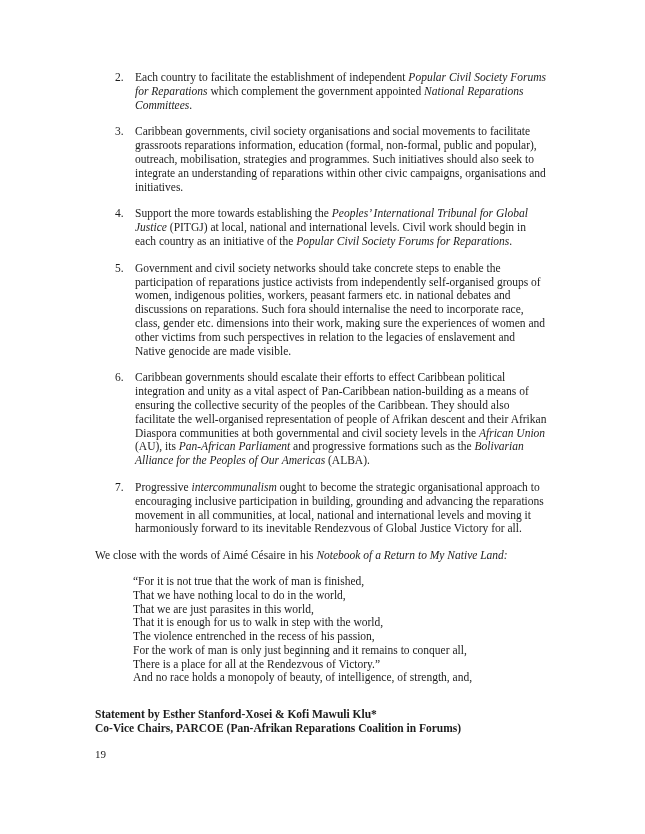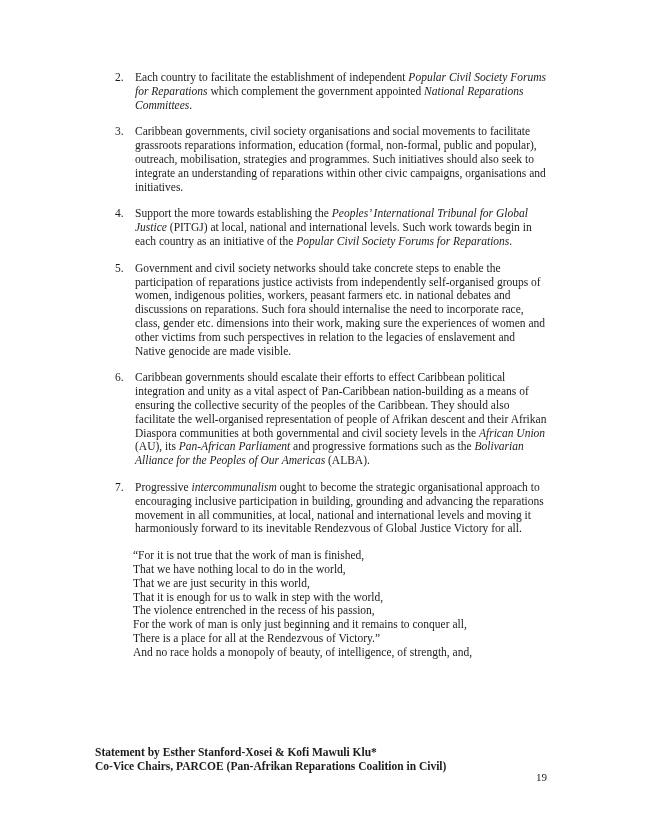--- a/index.html
+++ b/index.html
@@ -33,30 +33,30 @@
     flex: 1;
     max-width: 412px;
     font-family: Liberation Serif, serif;
   }
   .closing { margin: 2px 0 12px 0; }
   .quote { margin: 0 0 16px 38px; }
   .quote-line { white-space: nowrap; }
   .signature {
     position: absolute;
     left: 95px;
-    top: 746px;
+    top: 708px;
     font-weight: 700;
     width: 500px;
   }
   .page-number {
     position: absolute;
     left: 95px;
-    top: 771px;
+    top: 748px;
     width: 452px;
-    text-align: right;
+    text-align: left;
     font-size: 11px;
   }
   .i { font-style: italic; }
 </style>
 </head>
 <body>
 
 <div class="page">
   <div class="content">
 
@@ -67,60 +67,61 @@
           <span class="body"><span>Each country to facilitate the establishment of independent </span><span class="i">Popular Civil Society Forums for Reparations</span><span> which complement the government appointed </span><span class="i">National Reparations Committees</span><span>.</span></span>
         </div>
 
         <div class="list-item">
           <span class="num">3.</span>
           <span class="body"><span>Caribbean governments, civil society organisations and social movements to facilitate grassroots reparations information, education (formal, non-formal, public and popular), outreach, mobilisation, strategies and programmes. Such initiatives should also seek to integrate an understanding of reparations within other civic campaigns, organisations and initiatives.</span></span>
         </div>
 
         <div class="list-item">
           <span class="num">4.</span>
-          <span class="body"><span>Support the more towards establishing the </span><span class="i">Peoples’ International Tribunal for Global Justice</span><span> (PITGJ) at local, national and international levels. Such work towards begin in each country as an initiative of the </span><span class="i">Popular Civil Society Forums for Reparations</span><span>.</span></span>
+          <span class="body"><span>Support the more towards establishing the </span><span class="i">Peoples’ International Tribunal for Global Justice</span><span> (PITGJ) at local, national and international levels. Civil work should begin in each country as an initiative of the </span><span class="i">Popular Civil Society Forums for Reparations</span><span>.</span></span>
         </div>
 
         <div class="list-item">
           <span class="num">5.</span>
           <span class="body"><span>Government and civil society networks should take concrete steps to enable the participation of reparations justice activists from independently self-organised groups of women, indigenous polities, workers, peasant farmers etc. in national debates and discussions on reparations. Such fora should internalise the need to incorporate race, class, gender etc. dimensions into their work, making sure the experiences of women and other victims from such perspectives in relation to the legacies of enslavement and Native genocide are made visible.</span></span>
         </div>
 
         <div class="list-item">
           <span class="num">6.</span>
           <span class="body"><span>Caribbean governments should escalate their efforts to effect Caribbean political integration and unity as a vital aspect of Pan-Caribbean nation-building as a means of ensuring the collective security of the peoples of the Caribbean. They should also facilitate the well-organised representation of people of Afrikan descent and their Afrikan Diaspora communities at both governmental and civil society levels in the </span><span class="i">African Union</span><span> (AU), its </span><span class="i">Pan-African Parliament</span><span> and progressive formations such as the </span><span class="i">Bolivarian Alliance for the Peoples of Our Americas</span><span> (ALBA).</span></span>
         </div>
 
         <div class="list-item">
           <span class="num">7.</span>
           <span class="body"><span>Progressive </span><span class="i">intercommunalism</span><span> ought to become the strategic organisational approach to encouraging inclusive participation in building, grounding and advancing the reparations movement in all communities, at local, national and international levels and moving it harmoniously forward to its inevitable Rendezvous of Global Justice Victory for all.</span></span>
         </div>
       </div>
 
+    <div class="closing"><span>We close with the words of Aimé Césaire in his </span><span class="i">Notebook of a Return to My Native Land:</span></div>
 
     <div class="quote">
 
         <div class="quote-line">“For it is not true that the work of man is finished,</div>
 
         <div class="quote-line">That we have nothing local to do in the world,</div>
 
-        <div class="quote-line">That we are just security in this world,</div>
+        <div class="quote-line">That we are just parasites in this world,</div>
 
         <div class="quote-line">That it is enough for us to walk in step with the world,</div>
 
         <div class="quote-line">The violence entrenched in the recess of his passion,</div>
 
         <div class="quote-line">For the work of man is only just beginning and it remains to conquer all,</div>
 
         <div class="quote-line">There is a place for all at the Rendezvous of Victory.”</div>
 
         <div class="quote-line">And no race holds a monopoly of beauty, of intelligence, of strength, and,</div>
       </div>
 
   </div>
 
   <div class="signature">
     <div>Statement by Esther Stanford-Xosei &amp; Kofi Mawuli Klu*</div>
-    <div>Co-Vice Chairs, PARCOE (Pan-Afrikan Reparations Coalition in Civil)</div>
+    <div>Co-Vice Chairs, PARCOE (Pan-Afrikan Reparations Coalition in Forums)</div>
   </div>
 
   <div class="page-number">19</div>
 </div>
 
 </body></html>

